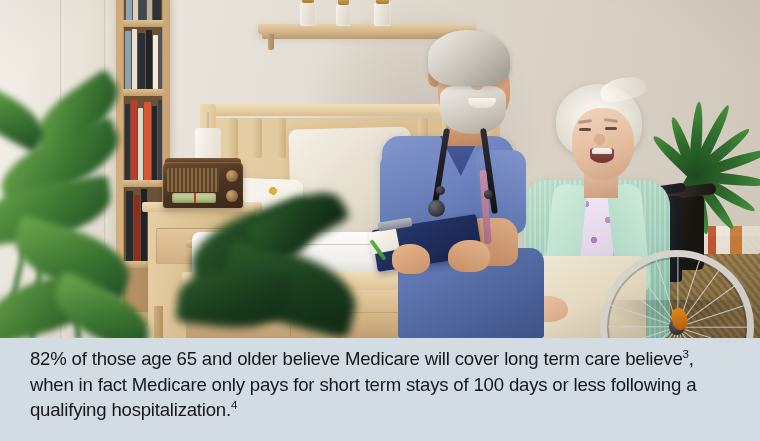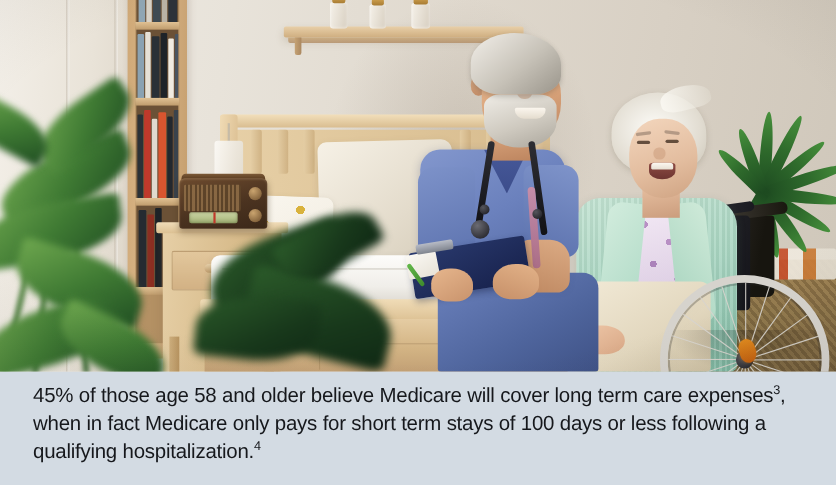--- a/index.html
+++ b/index.html
@@ -803,16 +803,16 @@
       <div class="leaf-dark" style="left:0;top:18px;width:130px;height:62px;border-radius:58% 10% 58% 10%;transform:rotate(-18deg)"></div>
       <div class="leaf-dark" style="left:34px;top:58px;width:136px;height:70px;border-radius:10% 58% 10% 58%;transform:rotate(14deg)"></div>
       <div class="leaf-dark" style="left:-10px;top:74px;width:112px;height:58px;border-radius:56% 10% 56% 10%;transform:rotate(6deg)"></div>
       <div class="leaf-dark" style="left:62px;top:4px;width:96px;height:44px;border-radius:10% 56% 10% 56%;transform:rotate(-30deg)"></div>
     </div>
 
     <div class="vignette"></div>
   </div>
 
   <div class="caption">
-    <p class="caption-text"><span>45% of those age 58 and older believe Medicare will cover long term care</span> <span>expenses</span><sup>3</sup><span>, when in fact Medicare only pays for short term stays of 100</span> <span>days or less following a qualifying hospitalization.</span><sup>4</sup></p>
+    <p class="caption-text"><span>82% of those age 65 and older believe Medicare will cover long term care</span> <span>believe</span><sup>3</sup><span>, when in fact Medicare only pays for short term stays of 100</span> <span>days or less following a qualifying hospitalization.</span><sup>4</sup></p>
   </div>
 
 </div>
 
 </body></html>

